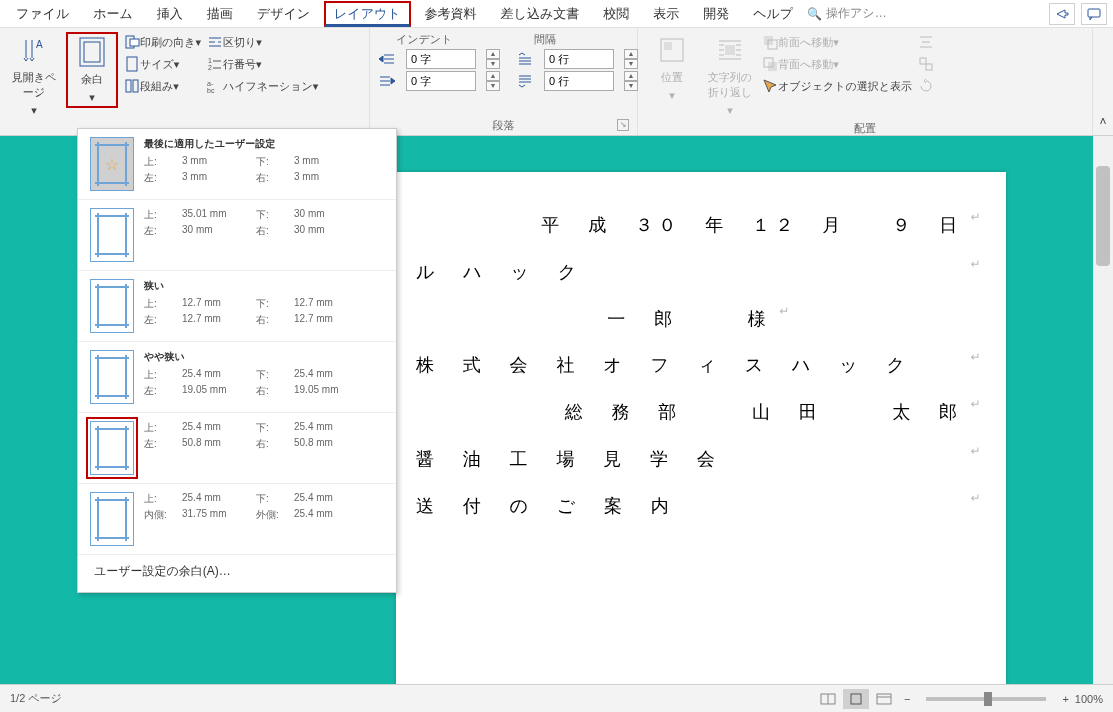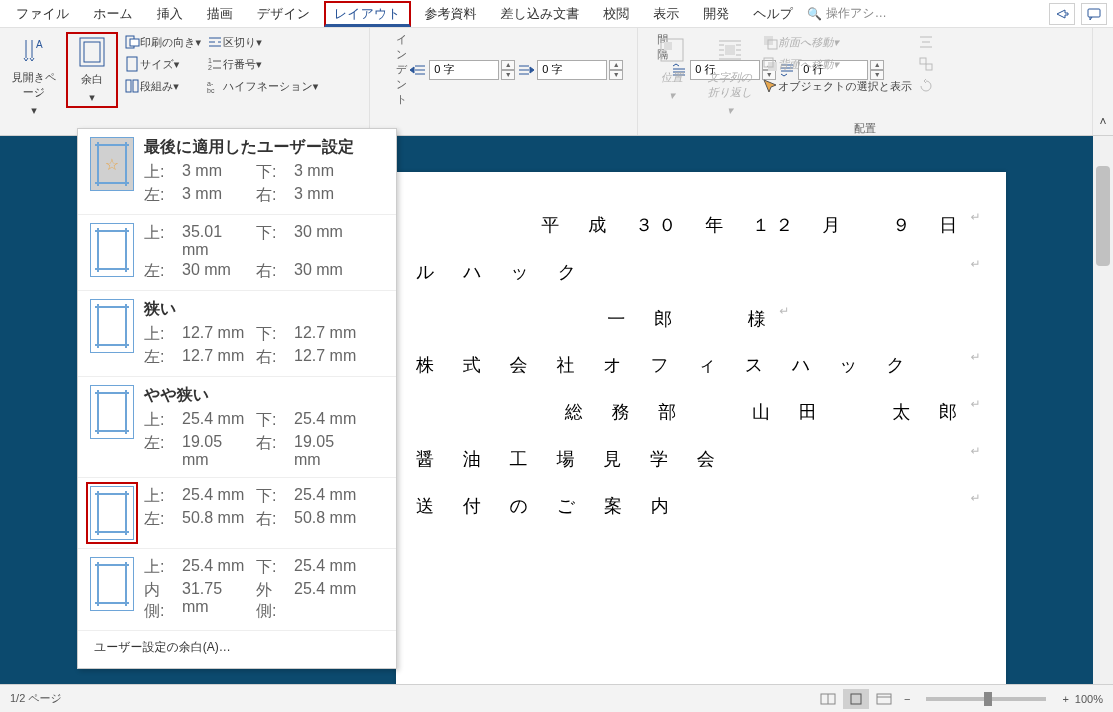--- a/index.html
+++ b/index.html
@@ -18,47 +18,47 @@
 .rgroup .label { text-align: center; font-size: 11px; color: #666; padding-top: 2px; position: relative; }
 .rgroup .label .launcher { position: absolute; right: 0; bottom: 2px; width: 12px; height: 12px; border: 1px solid #aaa; font-size: 8px; line-height: 10px; color: #888; }
 .bigbtn { display: flex; flex-direction: column; align-items: center; justify-content: center; width: 52px; padding: 2px; gap: 4px; font-size: 11px; text-align: center; color: #444; }
 .bigbtn .ic { width: 32px; height: 32px; display:flex; align-items:center; justify-content:center; }
 .smallrow { display: flex; align-items: center; font-size: 11px; color: #444; padding: 2px 0; white-space: nowrap; }
 .smallrow .ic { width: 16px; height: 16px; display:flex; align-items:center; justify-content:center; }
 .margins-btn { border: 2px solid #c00000; padding: 2px; }
 .column { display: flex; flex-direction: column; gap: 2px; }
 
 .indent-block { display: flex; gap: 16px; font-size: 11px; }
-.indent-col { display: flex; flex-direction: row; gap: 2px; }
+.indent-col { display: flex; flex-direction: column; gap: 2px; }
 .indent-col .hdr { color: #666; padding-left: 18px; }
-.spin { display: flex; align-items: center; gap: 2px; }
+.spin { display: flex; align-items: center; gap: 10px; }
 .spin .ic { width: 18px; height: 14px; }
 .spin input { width: 70px; height: 20px; border: 1px solid #ababab; font-size: 11px; padding: 0 4px; }
 .spin .arrows { width: 14px; display: flex; flex-direction: column; }
 .spin .arrows span { height: 10px; border: 1px solid #ababab; font-size: 7px; line-height: 8px; text-align: center; color: #666; background: #f9f9f9; }
 
-.disabled { color: #b0b0b0; font-style: italic; }
-
-.workspace { position: absolute; top: 136px; left: 0; right: 0; bottom: 28px; background: #0c4a6e; overflow: hidden; }
+.disabled { color: #b0b0b0; }
+
+.workspace { position: absolute; top: 136px; left: 0; right: 0; bottom: 28px; background: #14b8a6; overflow: hidden; }
 .page { position: absolute; top: 36px; left: 396px; width: 610px; height: 560px; background: #fff; box-shadow: 0 0 4px rgba(0,0,0,.2); padding: 30px 20px; font-family: "MS Mincho", serif; font-size: 18px; line-height: 2.6; color: #000; }
 .page .row { display: flex; justify-content: space-between; letter-spacing: 0.3em; white-space: nowrap; }
 .page .row.right { justify-content: flex-end; }
 .page .pm { color: #bbb; font-size: 12px; margin-left: 8px; }
 .vscroll { position: absolute; right: 0; top: 0; bottom: 0; width: 20px; background: #f1f1f1; }
 .vscroll .thumb { position: absolute; top: 30px; width: 14px; left: 3px; height: 100px; background: #c1c1c1; border-radius: 4px; }
 
 .margins-dropdown { position: absolute; top: 128px; left: 77px; width: 320px; background: #fff; border: 1px solid #ccc; box-shadow: 2px 2px 5px rgba(0,0,0,.2); z-index: 50; padding-bottom: 4px; }
 .md-item { display: flex; gap: 10px; padding: 8px 12px; }
 .md-item.sep { border-top: 1px solid #eee; }
 .md-item .thumb { width: 44px; height: 54px; border: 1px solid #6ea5d8; display:flex; align-items:center; justify-content:center; flex-shrink:0; position: relative; }
 .md-item .thumb.sel { background: #d0d0d0; }
 .md-item .thumb .star { color: #e7a74f; font-size: 16px; }
 .md-item .thumb.redbox { outline: 2px solid #c00000; outline-offset: 2px; }
 .md-item .thumb .inner { position:absolute; border:1px solid #6ea5d8; }
-.md-info { flex: 1; font-size: 16px; color: #666; }
+.md-info { flex: 1; font-size: 10px; color: #666; }
 .md-info .title { color: #333; font-weight: bold; margin-bottom: 4px; }
 .md-grid { display: grid; grid-template-columns: 34px 70px 34px 70px; gap: 2px 4px; }
 .md-custom { padding: 8px 16px; font-size: 12px; color: #333; border-top: 1px solid #eee; }
 
 .statusbar { position: absolute; bottom: 0; left: 0; right: 0; height: 28px; background: #f3f3f3; border-top: 1px solid #d0d0d0; display: flex; align-items: center; padding: 0 10px; font-size: 11px; color: #555; }
 .statusbar .spacer { flex: 1; }
 .statusbar .viewbtn { width: 26px; height: 20px; border: 1px solid transparent; display:flex; align-items:center; justify-content:center; margin: 0 1px; }
 .statusbar .viewbtn.active { background: #d0d0d0; }
 .zoom-slider { width: 120px; height: 4px; background: #c0c0c0; margin: 0 10px; position: relative; }
 .zoom-slider .handle { position: absolute; top: -5px; left: 58px; width: 8px; height: 14px; background: #888; }
@@ -243,20 +243,21 @@
               </span>
             <input value="0 行" style="">
             <div class="arrows">
                 <span>▲</span>
                 <span>▼</span>
               </div>
           </div>
         </div>
       </div>
     </div>
+    <div class="label"><span>段落</span><span class="launcher">↘</span></div>
   </div>
 
   <div class="rgroup" style="flex:1">
     <div class="body">
       <div class="bigbtn disabled">
         <span class="ic">
             <svg width="28" height="28">
               <rect x="3" y="3" width="22" height="22" fill="none" stroke="#bbb"></rect>
               <rect x="6" y="6" width="8" height="8" fill="#ddd"></rect>
             </svg>

